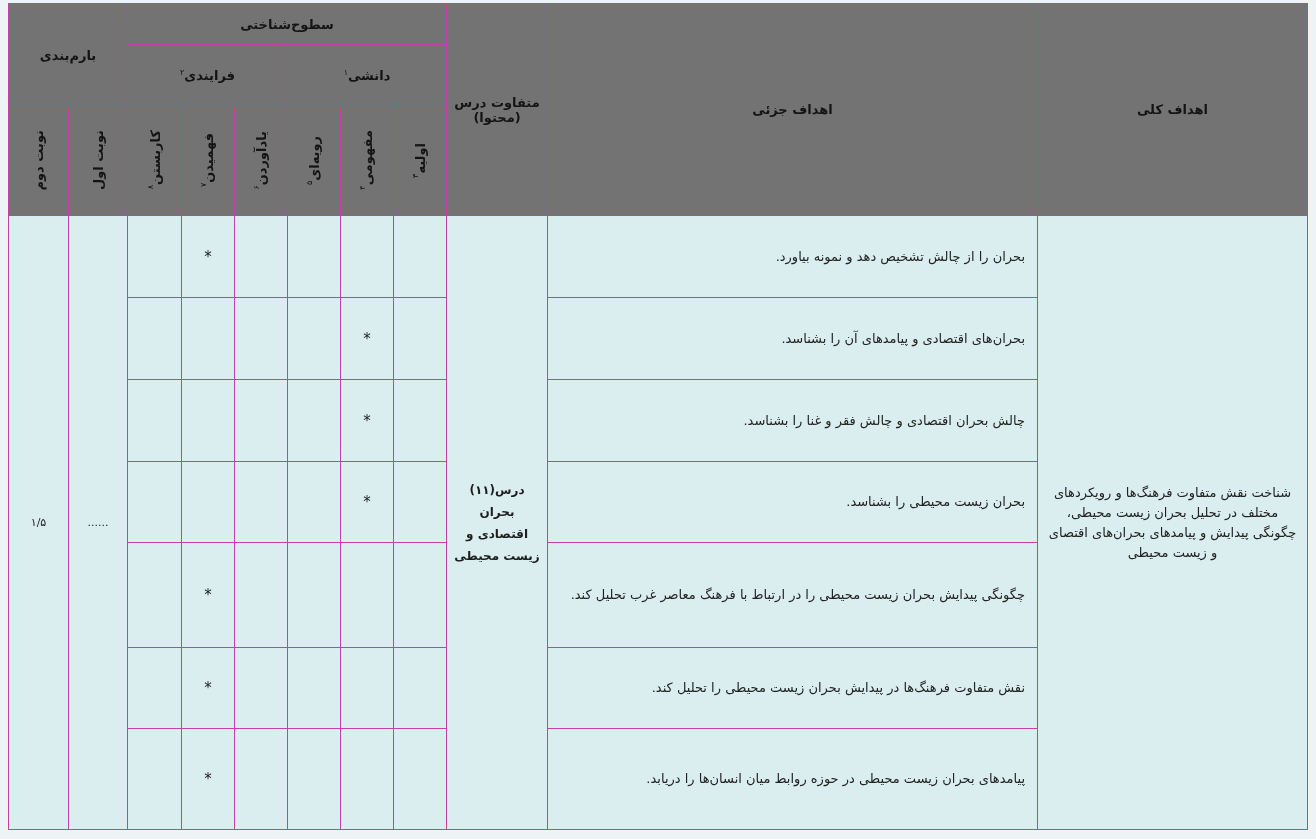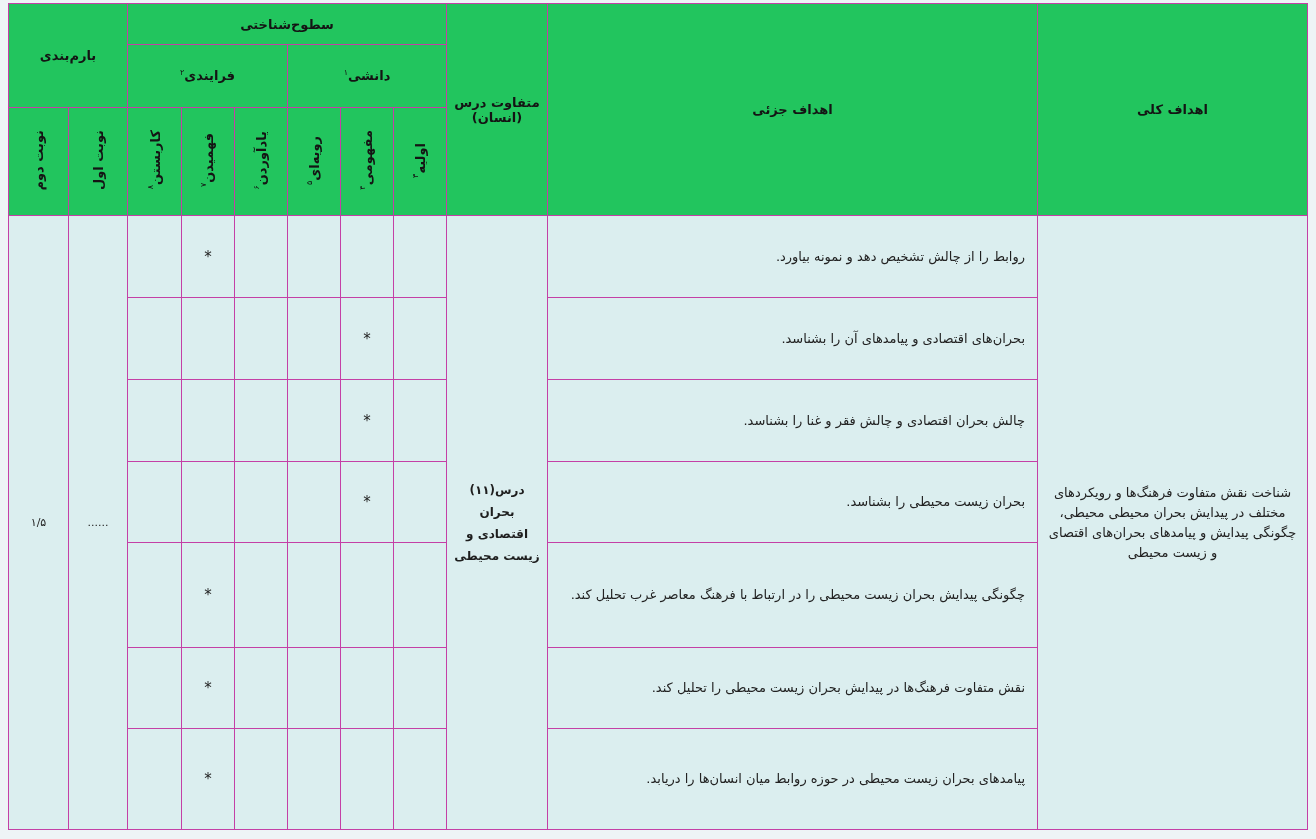--- a/index.html
+++ b/index.html
@@ -26,21 +26,21 @@
       direction: ltr;
     }
     .grid td {
       border: 1.5px solid #c43fa6;
       padding: 0;
       text-align: center;
       vertical-align: middle;
       overflow: hidden;
     }
     .hd {
-      background: #22c55e;
+      background: #737373;
       font-weight: bold;
       font-size: 13px;
       color: #141414;
     }
     .bd {
       background: #dbeeef;
     }
     .rtl {
       direction: rtl;
     }
@@ -108,21 +108,21 @@
   <tbody>
       <tr style="height:41px">
     <td class="hd rtl" colspan="2" rowspan="2">
       <span>بارم‌بندی</span>
     </td>
     <td class="hd rtl" colspan="6">
       <span>سطوح‌شناختی</span>
     </td>
     <td class="hd rtl" rowspan="3">
       <div>متفاوت درس</div>
-      <div>(انسان)</div>
+      <div>(محتوا)</div>
     </td>
     <td class="hd rtl" rowspan="3">
       <span>اهداف جزئی</span>
     </td>
     <td class="hd rtl" rowspan="3">
       <span>اهداف کلی</span>
     </td>
   </tr>
 
   <tr style="height:63px">
@@ -164,22 +164,22 @@
   <tr style="height:82px">
     <td class="bd score" rowspan="7">۱/۵</td>
     <td class="bd score" rowspan="7">......</td>
     <td class="bd star"></td>
     <td class="bd star">*</td>
     <td class="bd star"></td>
     <td class="bd star"></td>
     <td class="bd star"></td>
     <td class="bd star"></td>
     <td class="bd lesson" rowspan="7">درس(۱۱) بحران اقتصادی و زیست محیطی</td>
-    <td class="bd obj">روابط را از چالش تشخیص دهد و نمونه بیاورد.</td>
-    <td class="bd goal" rowspan="7">شناخت نقش متفاوت فرهنگ‌ها و رویکردهای مختلف در پیدایش بحران محیطی محیطی، چگونگی پیدایش و پیامدهای بحران‌های اقتصای و زیست محیطی</td>
+    <td class="bd obj">بحران را از چالش تشخیص دهد و نمونه بیاورد.</td>
+    <td class="bd goal" rowspan="7">شناخت نقش متفاوت فرهنگ‌ها و رویکردهای مختلف در تحلیل بحران زیست محیطی، چگونگی پیدایش و پیامدهای بحران‌های اقتصای و زیست محیطی</td>
   </tr>
 
   <tr style="height:82px">
     <td class="bd star"></td>
     <td class="bd star"></td>
     <td class="bd star"></td>
     <td class="bd star"></td>
     <td class="bd star">*</td>
     <td class="bd star"></td>
     <td class="bd obj">بحران‌های اقتصادی و پیامدهای آن را بشناسد.</td>

